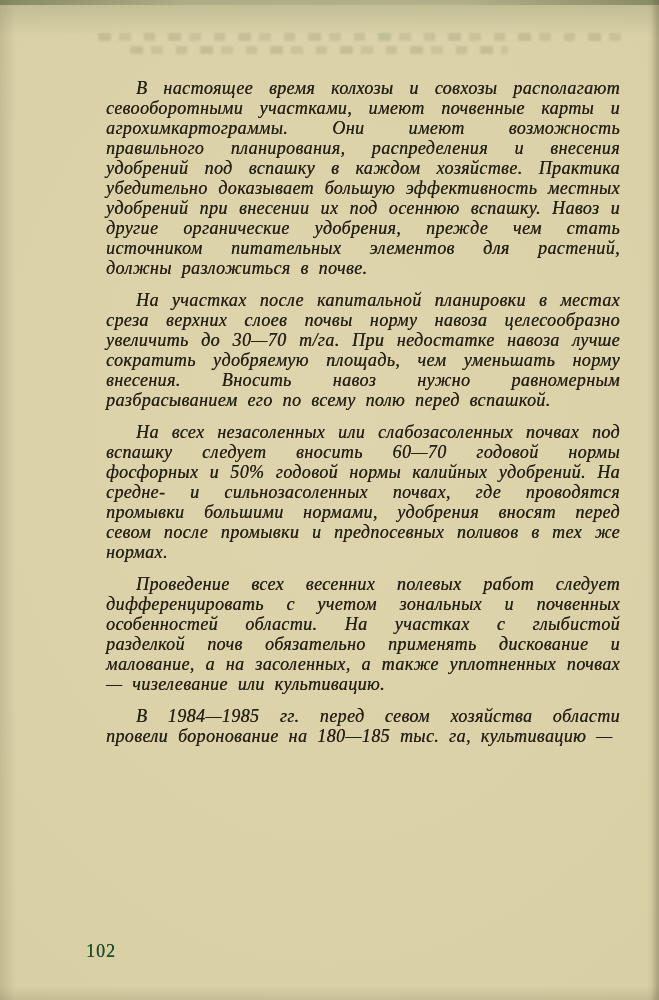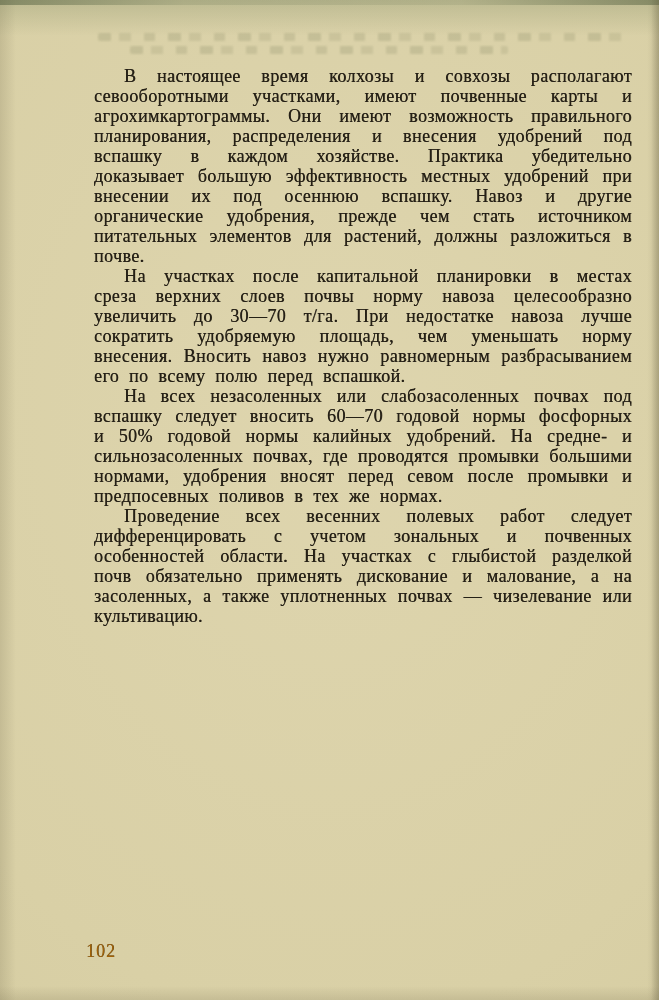--- a/index.html
+++ b/index.html
@@ -55,49 +55,51 @@
   .bleed .row.short { width: 72%; margin-left: 6%; }
 
   .text-block {
     position: absolute;
     left: 94px;
     top: 66px;
     width: 538px;
     color: #241f15;
   }
   .text-block p {
-    margin: 0;
+    margin: 12px;
     text-align: justify;
     text-indent: 30px;
     font-size: 18px;
     line-height: 20px;
     letter-spacing: 0.4px;
     word-spacing: 5px;
     hyphens: auto;
     text-shadow: 0.3px 0 0 rgba(36,31,21,0.85);
+    font-style: italic;
   }
 
   .page-number {
     position: absolute;
     left: 86px;
     top: 941px;
     font-size: 18px;
     letter-spacing: 1px;
-    color: #a16207;
+    color: #14532d;
     text-shadow: 0.3px 0 0 rgba(36,31,21,0.85);
   }
 </style>
 </head>
 <body>
 
 <div class="bleed">
   <div class="row"></div>
   <div class="row short"></div>
 </div>
 
 <div class="text-block">
   <p>В настоящее время колхозы и совхозы располагают севооборотными участками, имеют почвенные карты и агрохимкартограммы. Они имеют возможность правильного планирования, распределения и внесения удобрений под вспашку в каждом хозяйстве. Практика убедительно доказывает большую эффективность местных удобрений при внесении их под осеннюю вспашку. Навоз и другие органические удобрения, прежде чем стать источником питательных элементов для растений, должны разложиться в почве.</p>
   <p>На участках после капитальной планировки в местах среза верхних слоев почвы норму навоза целесообразно увеличить до 30—70 т/га. При недостатке навоза лучше сократить удобряемую площадь, чем уменьшать норму внесения. Вносить навоз нужно равномерным разбрасыванием его по всему полю перед вспашкой.</p>
   <p>На всех незасоленных или слабозасоленных почвах под вспашку следует вносить 60—70 годовой нормы фосфорных и 50% годовой нормы калийных удобрений. На средне- и сильнозасоленных почвах, где проводятся промывки большими нормами, удобрения вносят перед севом после промывки и предпосевных поливов в тех же нормах.</p>
   <p>Проведение всех весенних полевых работ следует дифференцировать с учетом зональных и почвенных особенностей области. На участках с глыбистой разделкой почв обязательно применять дискование и малование, а на засоленных, а также уплотненных почвах — чизелевание или культивацию.</p>
+  <p>В 1984—1985 гг. перед севом хозяйства области провели боронование  на 180—185 тыс. га,  культивацию —</p>
 </div>
 
 <div class="page-number">102</div>
 
 </body></html>

